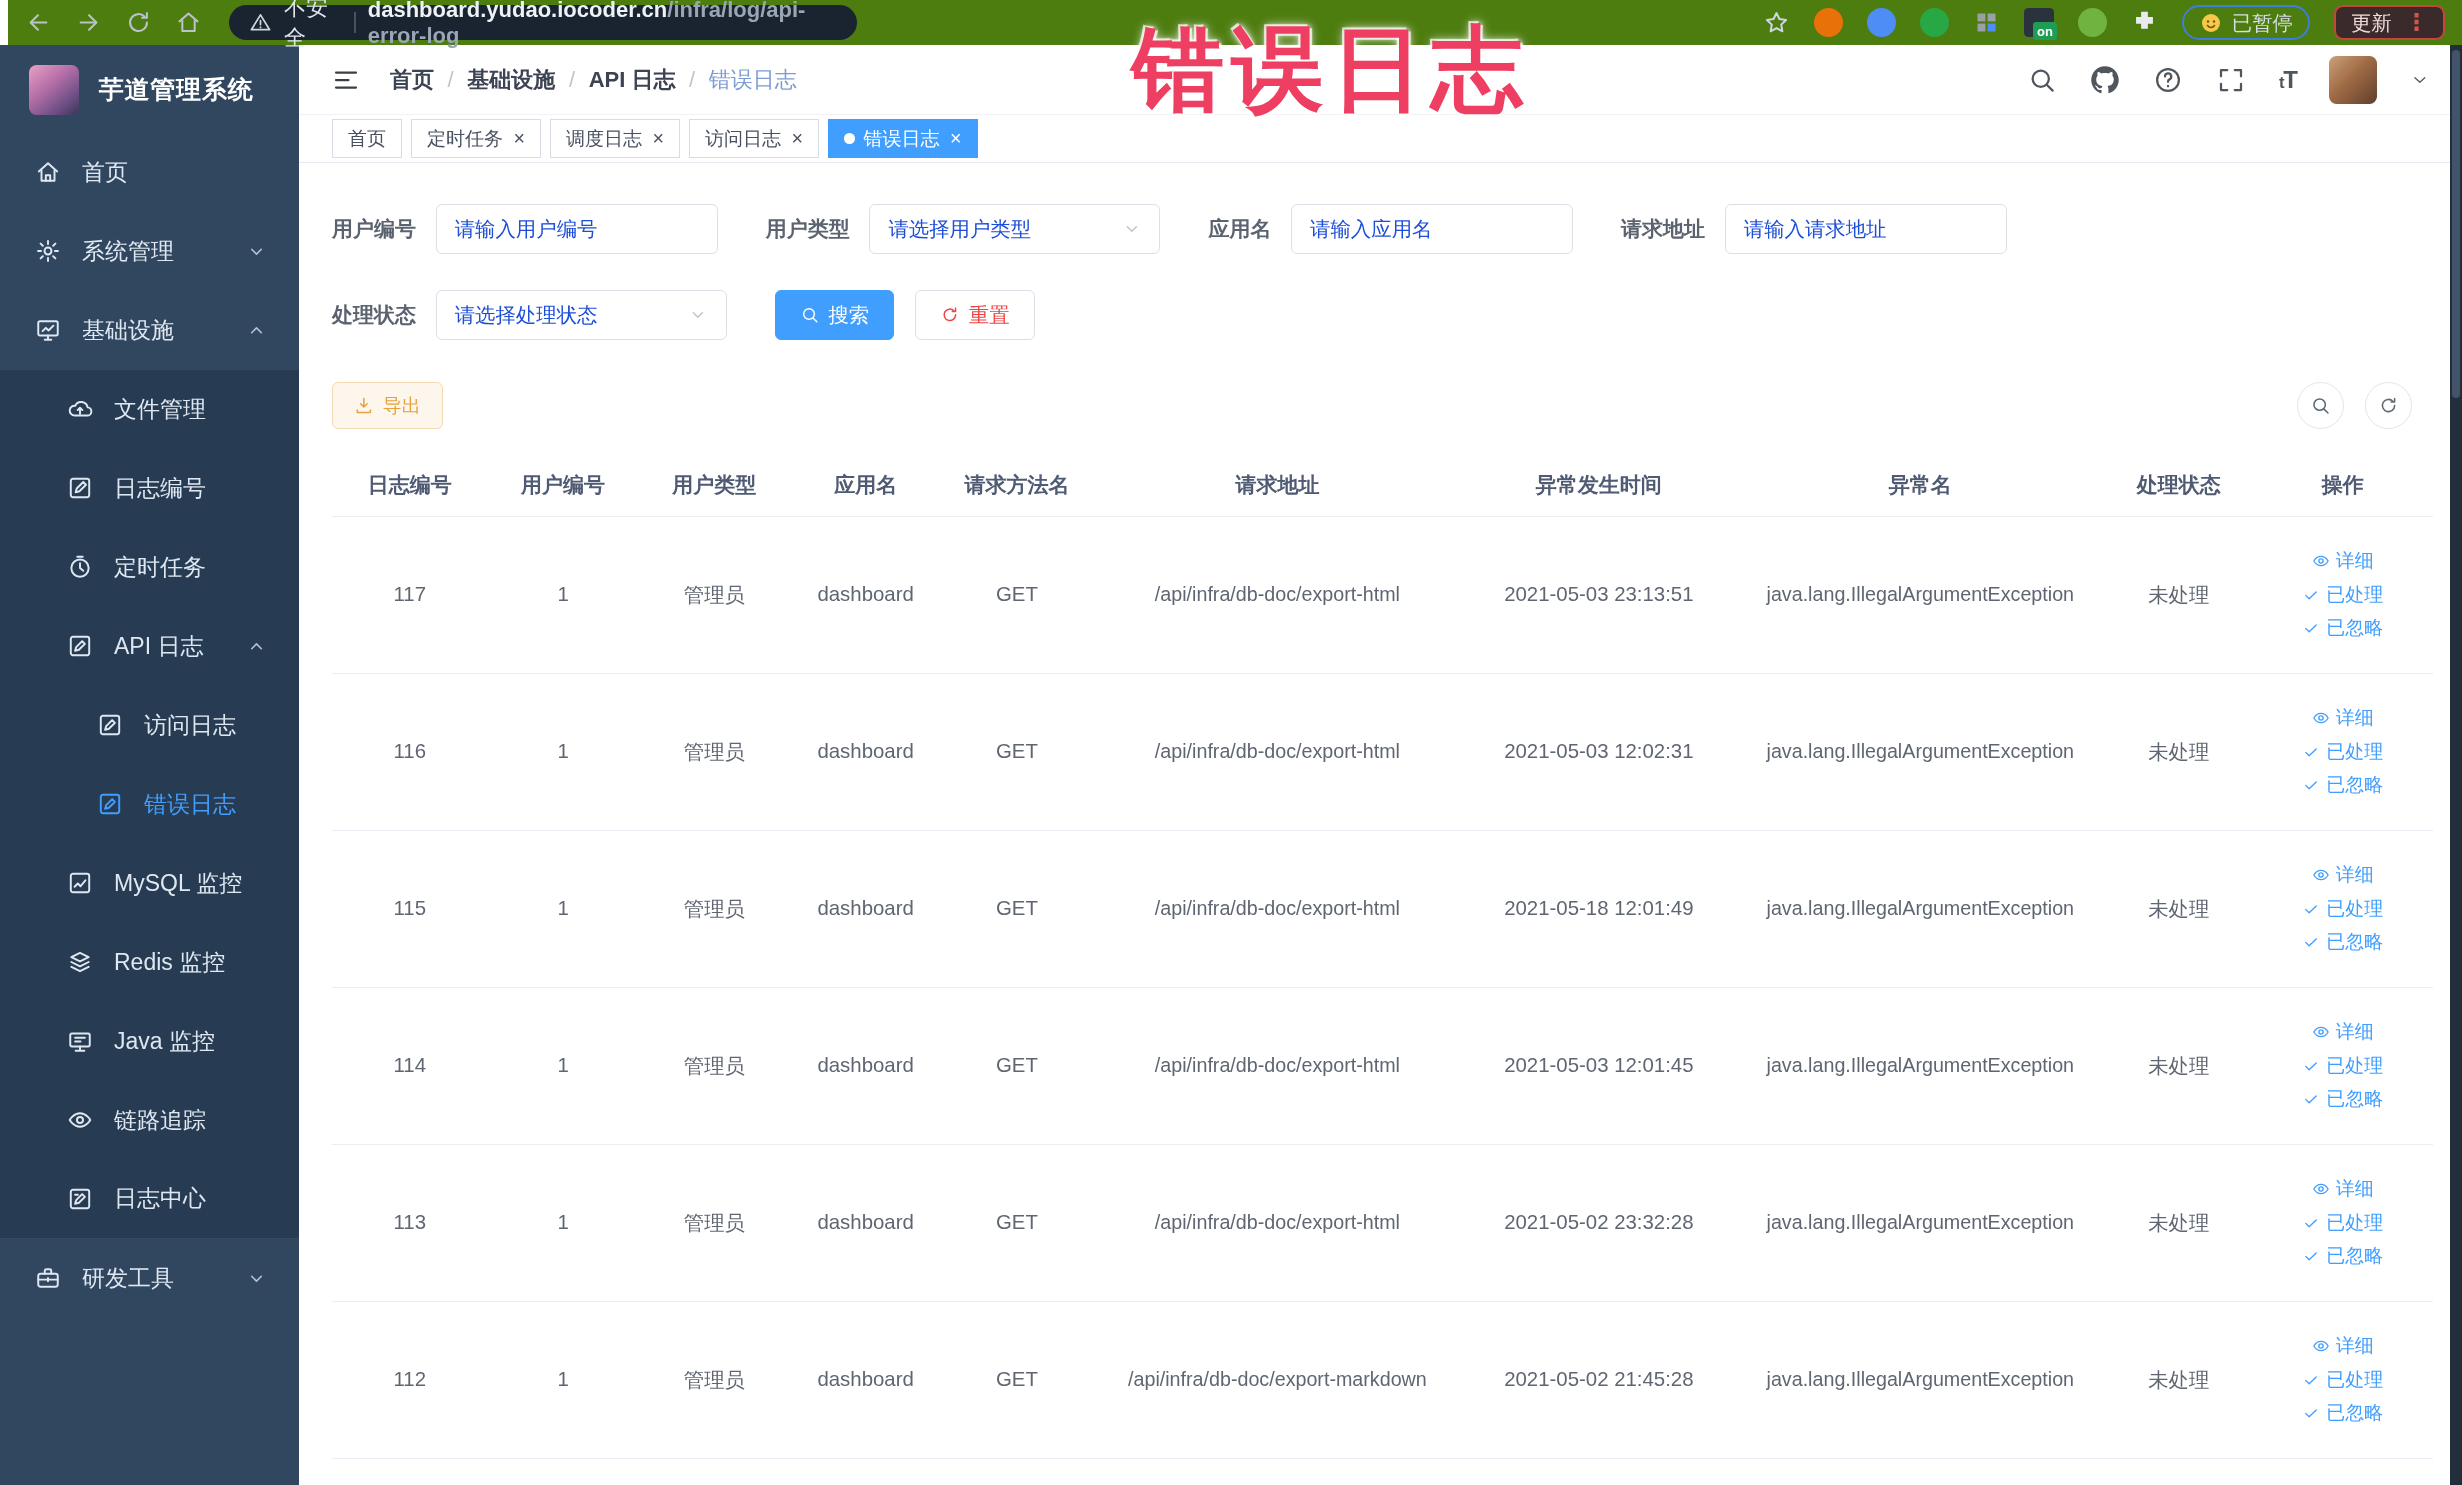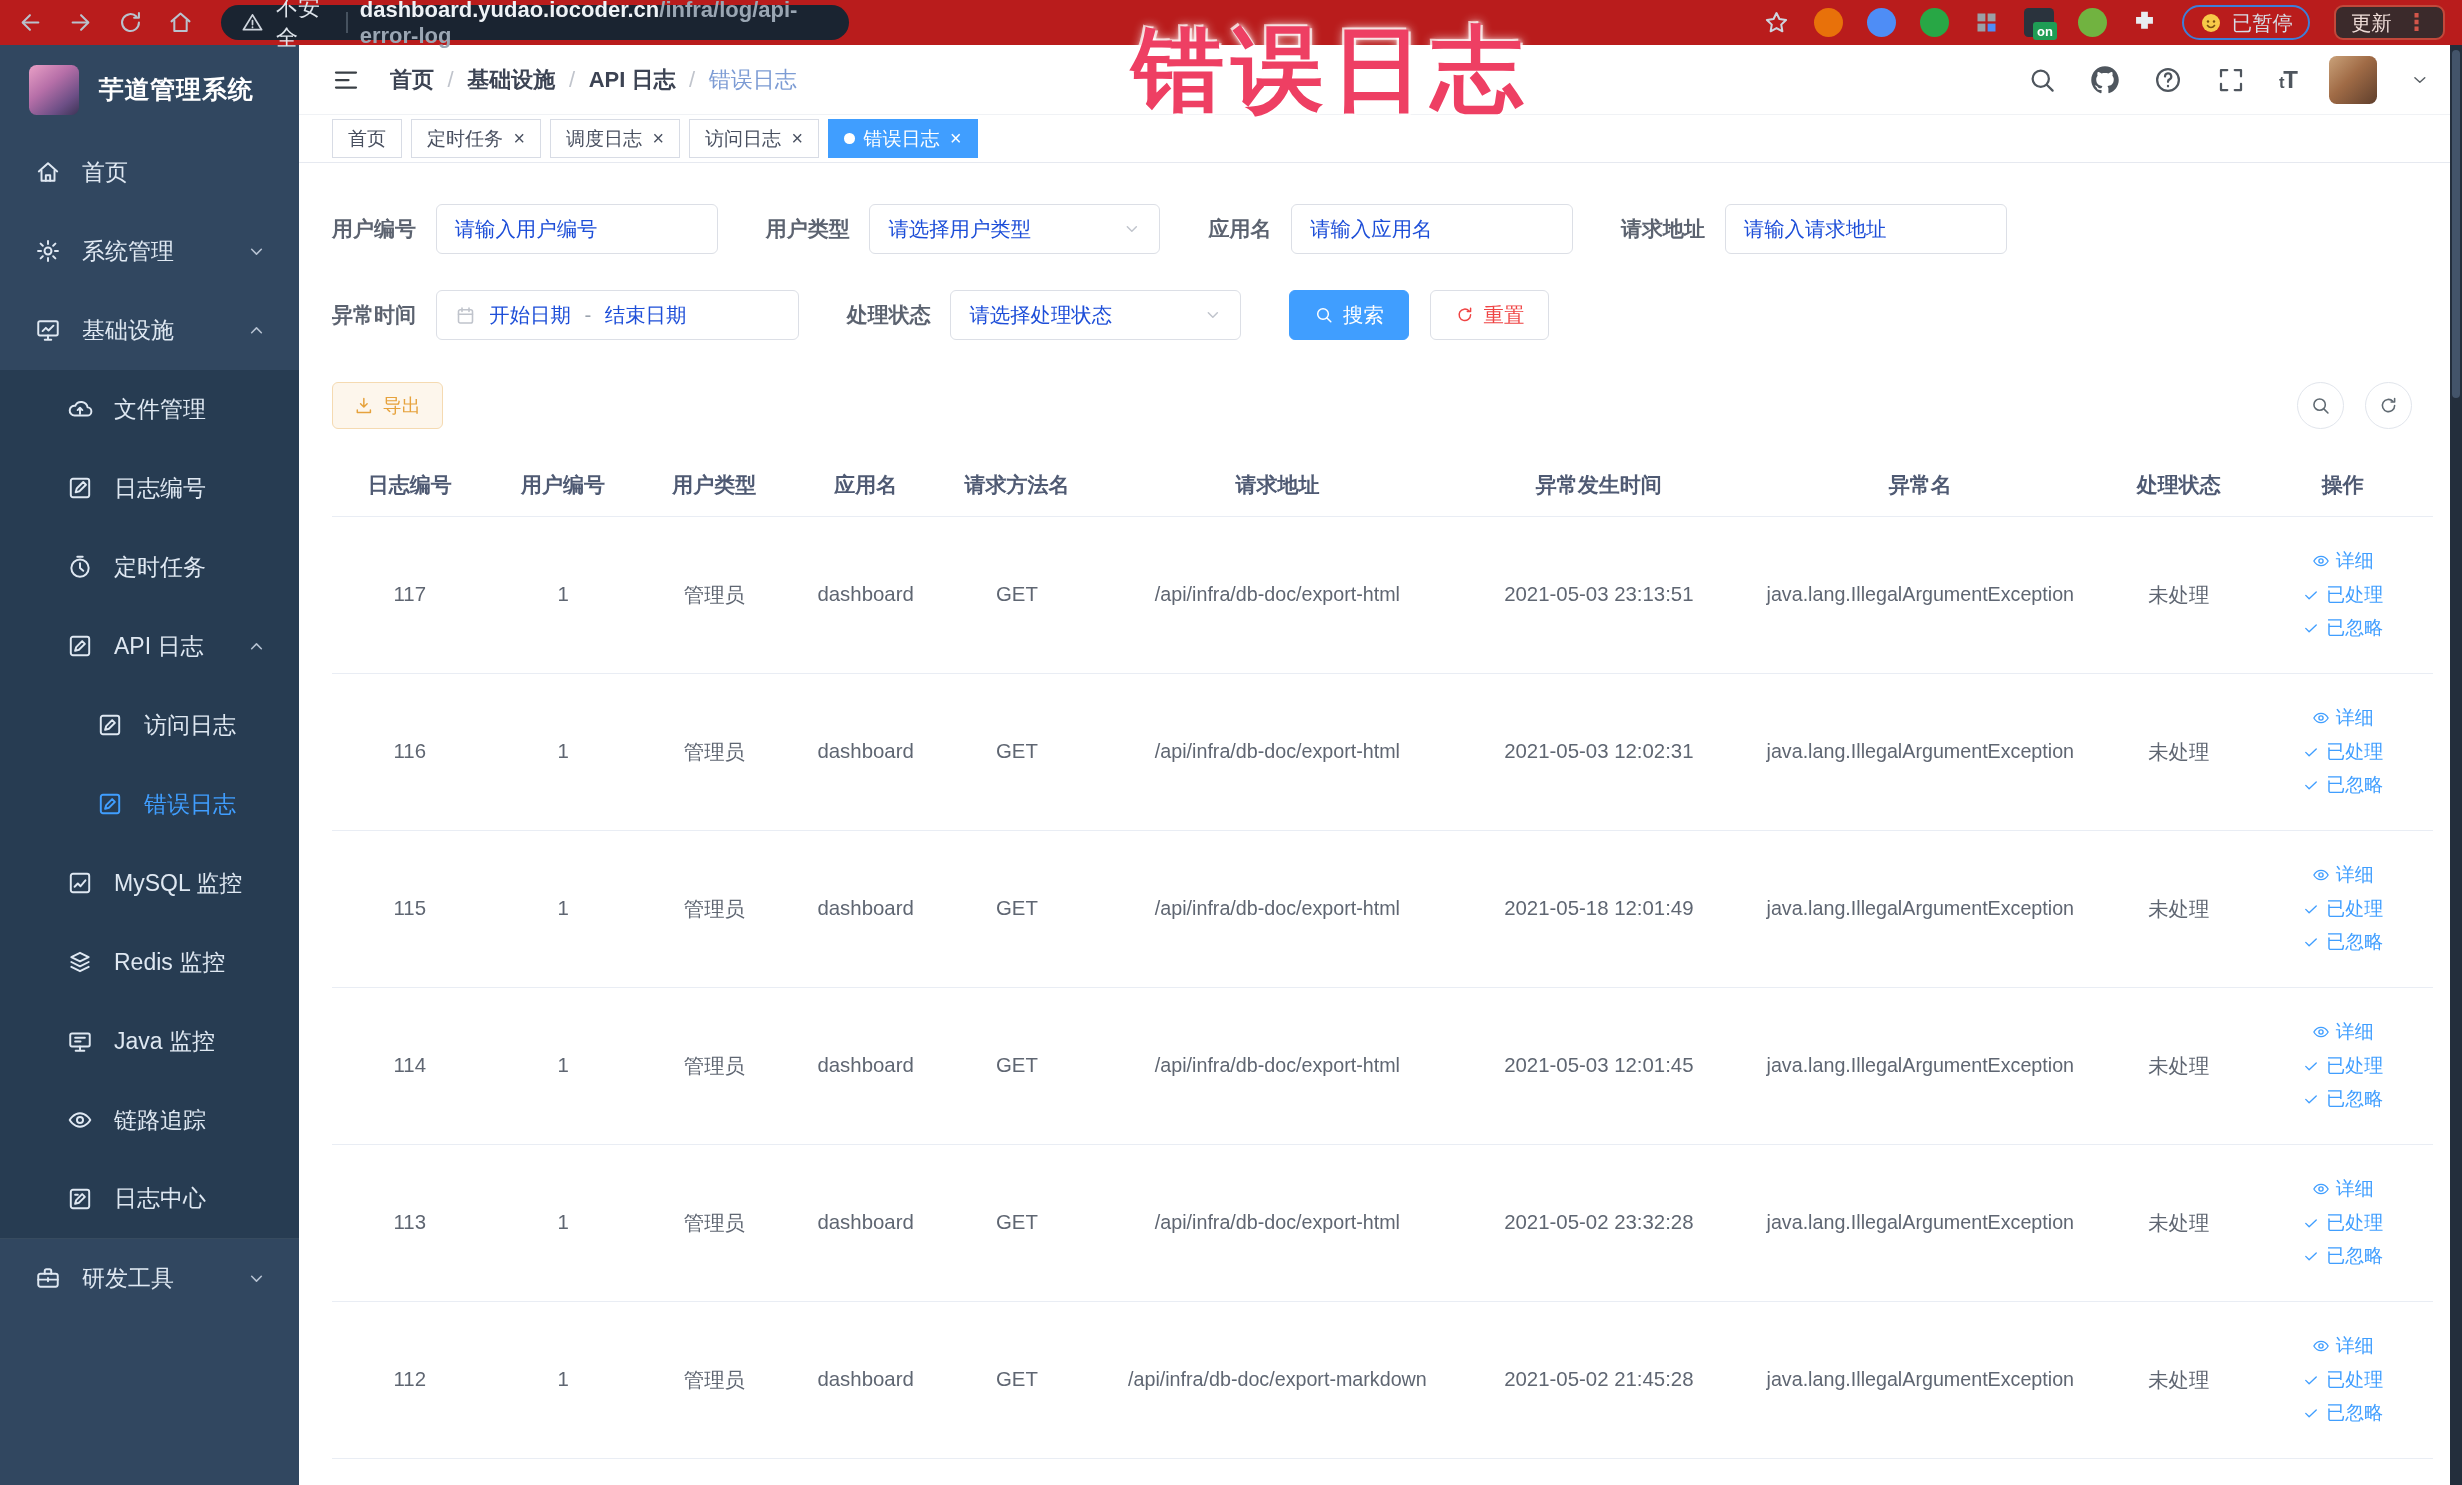--- a/index.html
+++ b/index.html
@@ -1,22 +1,22 @@
 <!DOCTYPE html>
 <html style="font-size:12px"><head>
 <meta charset="utf-8">
 <style>
   * { margin:0; padding:0; box-sizing:border-box; }
   html,body { width:2462px; height:1486px; overflow:hidden; background:#fff;
     font-family:"Liberation Sans","DejaVu Sans",sans-serif; }
   .screen { position:relative; width:2462px; height:1486px; overflow:hidden; }
 
   
-  .browser-bar { height:45px; background:#b91c1c; display:flex; align-items:center;
-    padding:0 16.7px; gap:23px; position:relative; z-index:5; }
+  .browser-bar { height:45px; background:#4d7c0f; display:flex; align-items:center;
+    padding:0 16.7px; gap:23px; position:relative; z-index:5;margin-left:8px; }
   .bicon { color:#b9c2cd; width:27px; height:27px; flex:0 0 auto; cursor:pointer; }
   .bicon svg, .icn svg { width:100%; height:100%; fill:none; stroke:currentColor;
     stroke-width:1.8; stroke-linecap:round; stroke-linejoin:round; display:block; }
   .icn { display:inline-block; }
   .icn.fill svg, .bicon.fill svg { fill:currentColor; stroke:none; }
   .urlbar { width:628px; height:35px; background:#1a2431; border-radius:18px;
     display:flex; align-items:center; padding:0 19.7px; gap:12px; color:#dfe5ec;
     font-size:22px; margin-left:4.5px; cursor:text; }
   .urlbar .warn { width:23px; height:23px; color:#cfd6de; flex:0 0 auto; }
   .urlbar .sep { width:1.5px; height:21px; background:#46525f; }
@@ -496,34 +496,20 @@
           <div class="field">
             <label class="flabel">请求地址</label>
             <div class="finput w-input">
                 <span class="ph">请输入请求地址</span>
               </div>
           </div>
         </div>
 
         <div class="filter-row second">
           <div class="field">
-            <label class="flabel">异常时间</label>
-            <div class="finput w-date">
-              <span class="icn cal">
-                  <svg viewBox="0 0 24 24">
-                    <rect x="4" y="5.5" width="16" height="15" rx="2"></rect>
-                    <path d="M8 3.5v4M16 3.5v4M4 10.5h16"></path>
-                  </svg>
-                </span>
-              <span class="ph">开始日期</span>
-              <span class="rsep">-</span>
-              <span class="ph">结束日期</span>
-            </div>
-          </div>
-          <div class="field">
             <label class="flabel">处理状态</label>
             <div class="finput w-select">
                 <span class="ph">请选择处理状态</span>
               <span class="icn sel-caret">
                   <svg viewBox="0 0 24 24">
                     <path d="M6.5 9.5 12 15l5.5-5.5"></path>
                   </svg>
                 </span>
             </div>
           </div>

